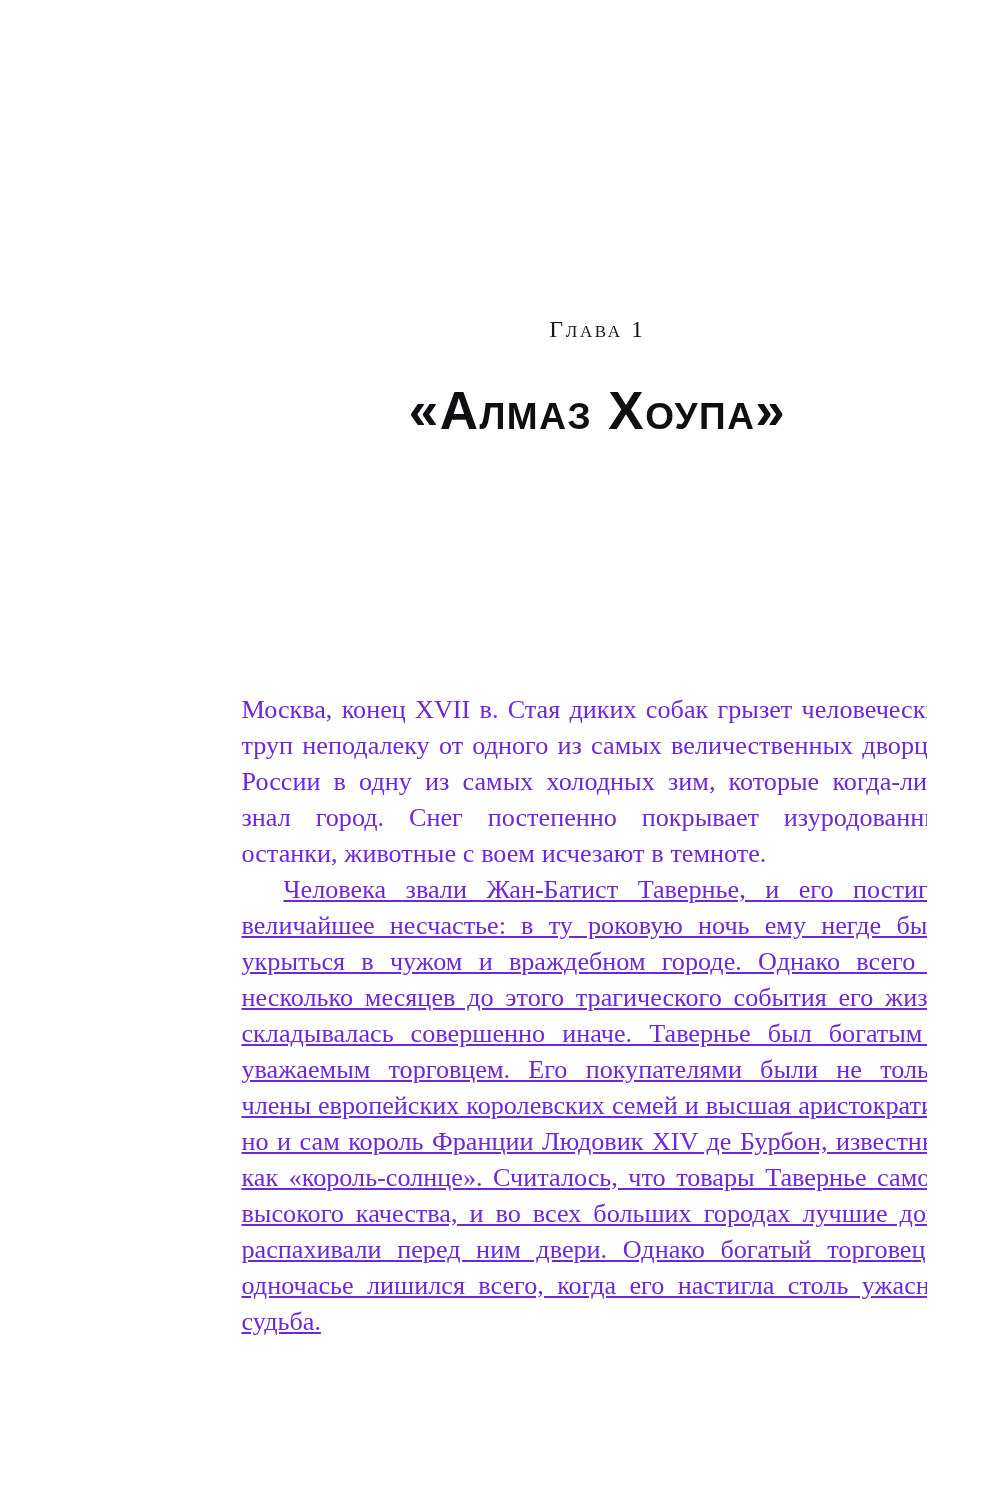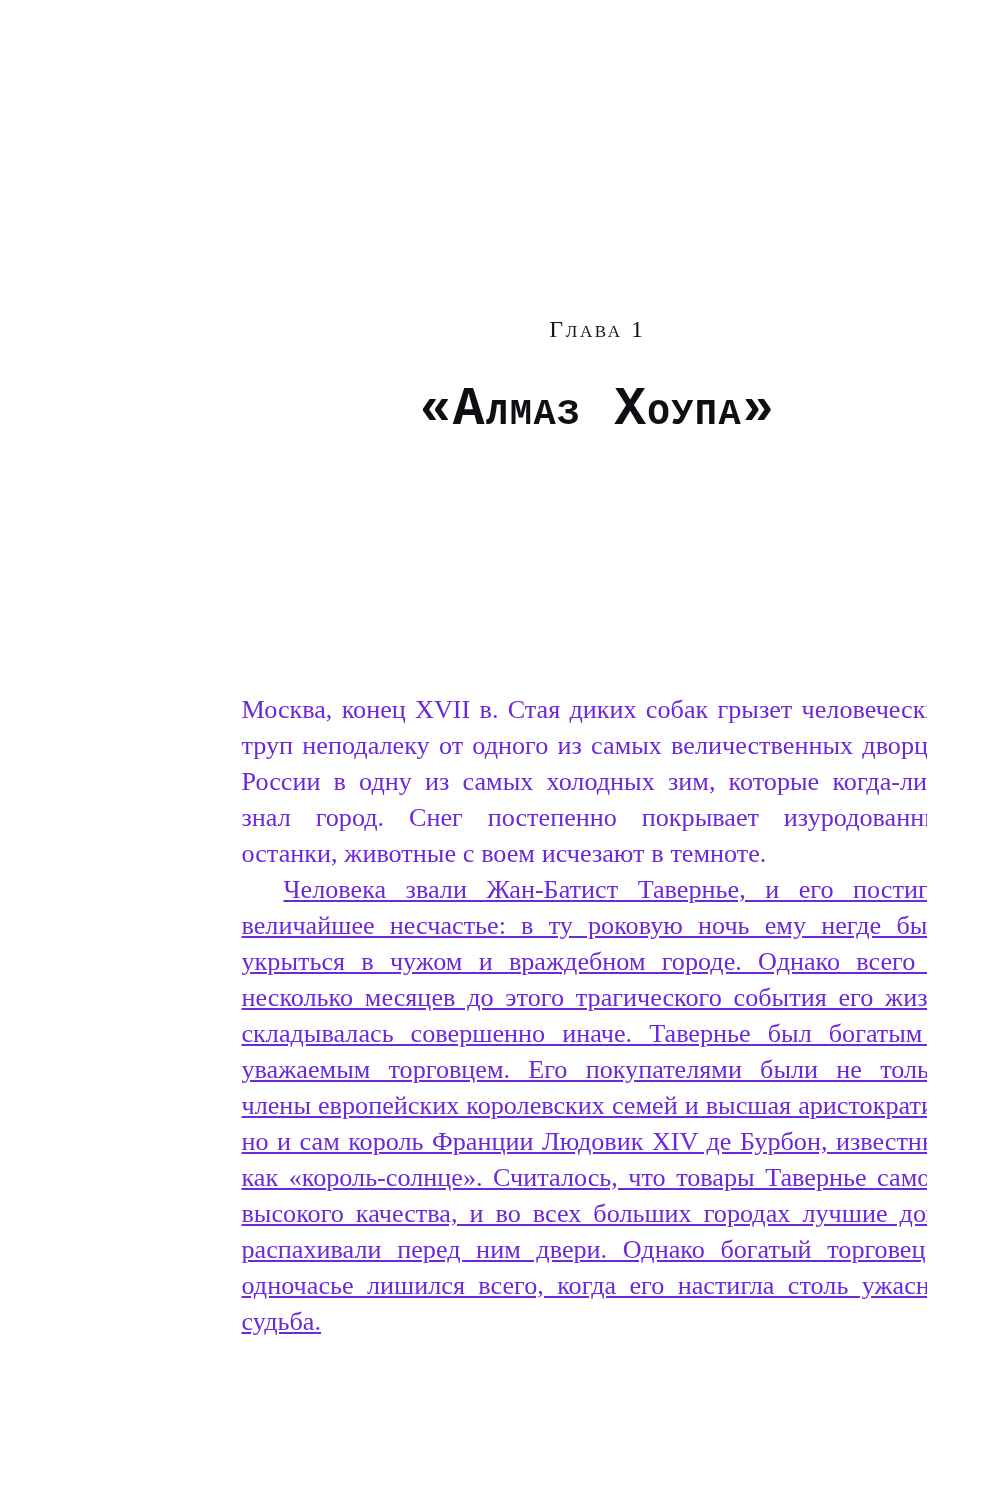--- a/index.html
+++ b/index.html
@@ -42,21 +42,21 @@
     font-variant: small-caps;
     font-feature-settings: "smcp" 1;
     letter-spacing: 2.6px;
     color: #14161a;
     line-height: 1.1;
     margin: 0;
     white-space: pre;
   }
 
   .chapter-title {
-    font-family: Liberation Mono, monospace;
+    font-family: Liberation Sans, sans-serif;
     font-size: 53px;
     font-variant: small-caps;
     font-feature-settings: "smcp" 1;
     letter-spacing: 1.5px;
     color: #0d0f12;
     line-height: 1.08;
     margin: 0;
     padding-top: 40px;
     white-space: pre;
   }

